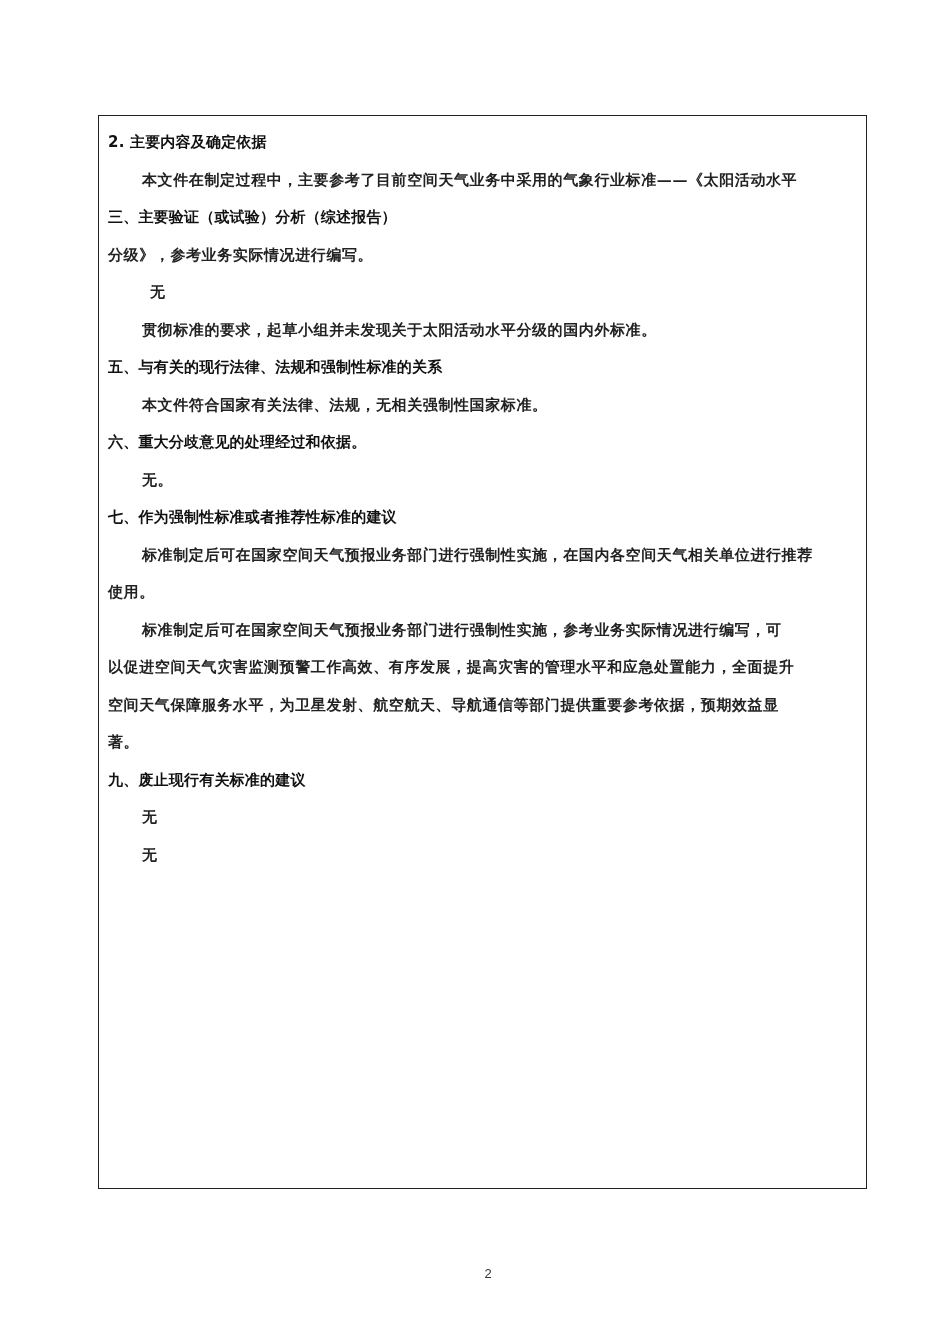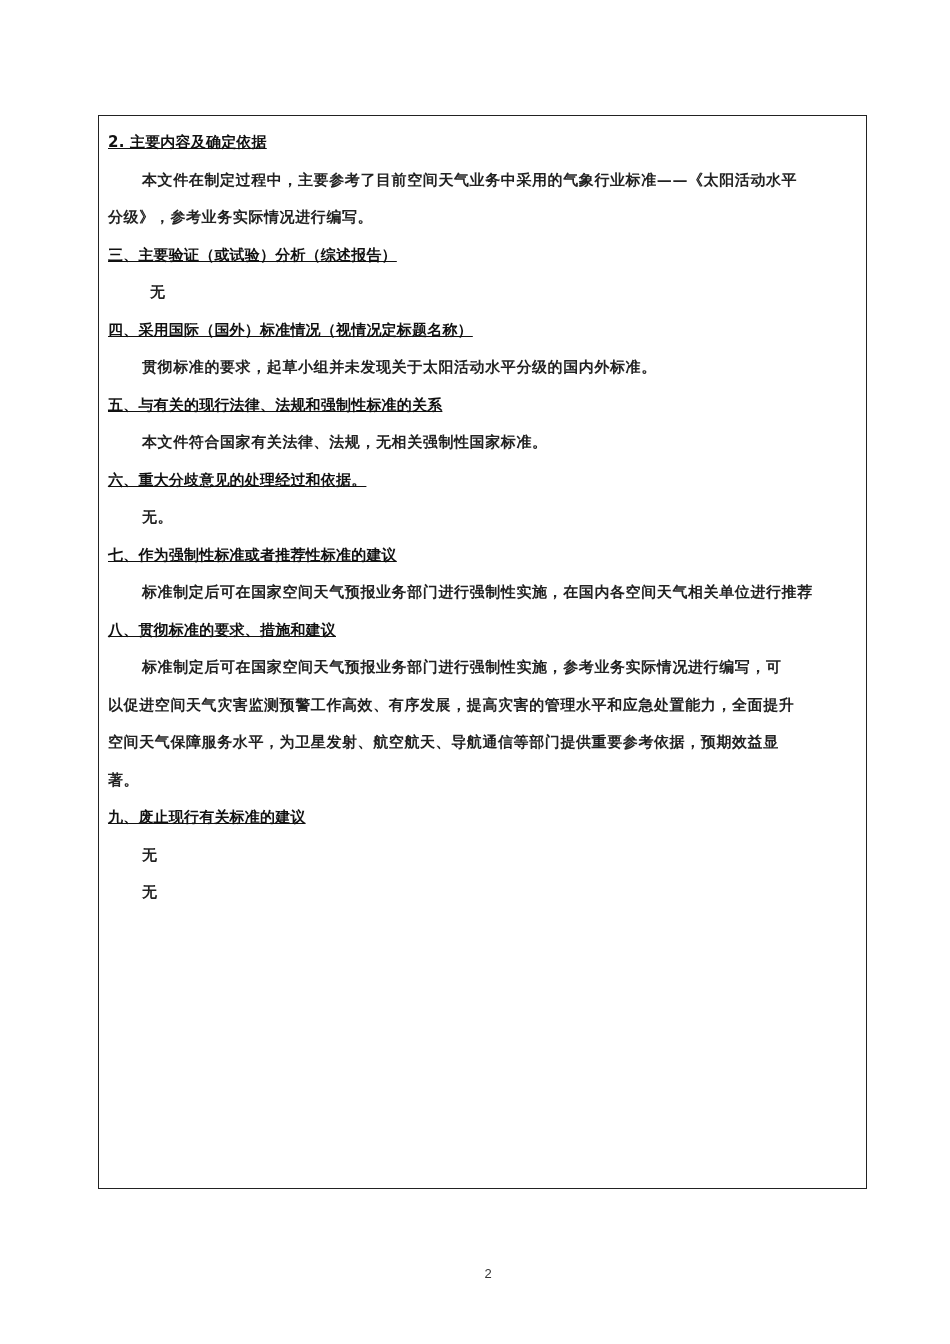--- a/index.html
+++ b/index.html
@@ -3,52 +3,51 @@
 <meta charset="utf-8">
 <style>
   html, body { margin: 0; padding: 0; background: #ffffff; }
   body { width: 950px; height: 1344px; position: relative; font-family: "DejaVu Serif", "Liberation Serif", serif; color: #222; }
   .box {
     position: absolute; left: 98px; top: 115px; width: 769px; height: 1074px;
     border: 1.5px solid #222; box-sizing: border-box;
   }
   .content { position: absolute; left: 108px; top: 124px; width: 745px; }
   .line { font-size: 15px; line-height: 37.5px; height: 37.5px; white-space: nowrap; font-weight: bold; }
-  .heading { font-family: "DejaVu Sans", "Liberation Sans", sans-serif; font-weight: bold; color: #111; letter-spacing: 0.2px; text-decoration: underline; }
+  .heading { font-family: "DejaVu Sans", "Liberation Sans", sans-serif; font-weight: bold; color: #111; letter-spacing: 0.2px; }
   .para { text-indent: 34px; letter-spacing: 0.6px; }
   .indent-wide { padding-left: 42px; }
   .page-num { position: absolute; left: 0; width: 976px; top: 1266px; text-align: center; font-family: "Liberation Sans", sans-serif; font-size: 13px; color: #333; }
 </style>
 </head>
 <body>
 
 <div class="box"></div>
 
 <div class="content">
 
   <div class="line heading">2. 主要内容及确定依据</div>
   <div class="line para">本文件在制定过程中，主要参考了目前空间天气业务中采用的气象行业标准——《太阳活动水平</div>
+  <div class="line heading">三、主要验证（或试验）分析（综述报告）</div>
+
   <div class="line" style="letter-spacing:0.6px">分级》，参考业务实际情况进行编写。</div>
-
-  <div class="line heading">三、主要验证（或试验）分析（综述报告）</div>
   <div class="line indent-wide">无</div>
 
-  <div class="line heading">四、采用国际（国外）标准情况（视情况定标题名称）</div>
   <div class="line para">贯彻标准的要求，起草小组并未发现关于太阳活动水平分级的国内外标准。</div>
 
   <div class="line heading">五、与有关的现行法律、法规和强制性标准的关系</div>
   <div class="line para">本文件符合国家有关法律、法规，无相关强制性国家标准。</div>
 
   <div class="line heading">六、重大分歧意见的处理经过和依据。</div>
   <div class="line para">无。</div>
 
   <div class="line heading">七、作为强制性标准或者推荐性标准的建议</div>
   <div class="line para">标准制定后可在国家空间天气预报业务部门进行强制性实施，在国内各空间天气相关单位进行推荐</div>
+  <div class="line" style="letter-spacing:0.6px">使用。</div>
 
-  <div class="line heading">八、贯彻标准的要求、措施和建议</div>
   <div class="line para">标准制定后可在国家空间天气预报业务部门进行强制性实施，参考业务实际情况进行编写，可</div>
   <div class="line" style="letter-spacing:0.6px">以促进空间天气灾害监测预警工作高效、有序发展，提高灾害的管理水平和应急处置能力，全面提升</div>
   <div class="line" style="letter-spacing:0.6px">空间天气保障服务水平，为卫星发射、航空航天、导航通信等部门提供重要参考依据，预期效益显</div>
   <div class="line" style="letter-spacing:0.6px">著。</div>
 
   <div class="line heading">九、废止现行有关标准的建议</div>
   <div class="line para">无</div>
 
   <div class="line para">无</div>
 </div>

